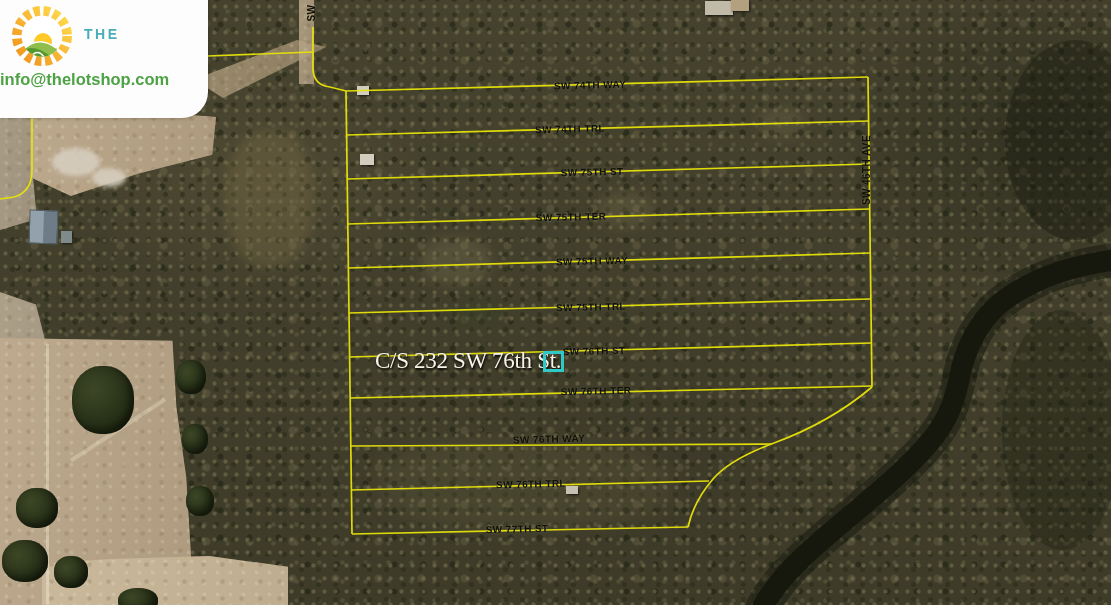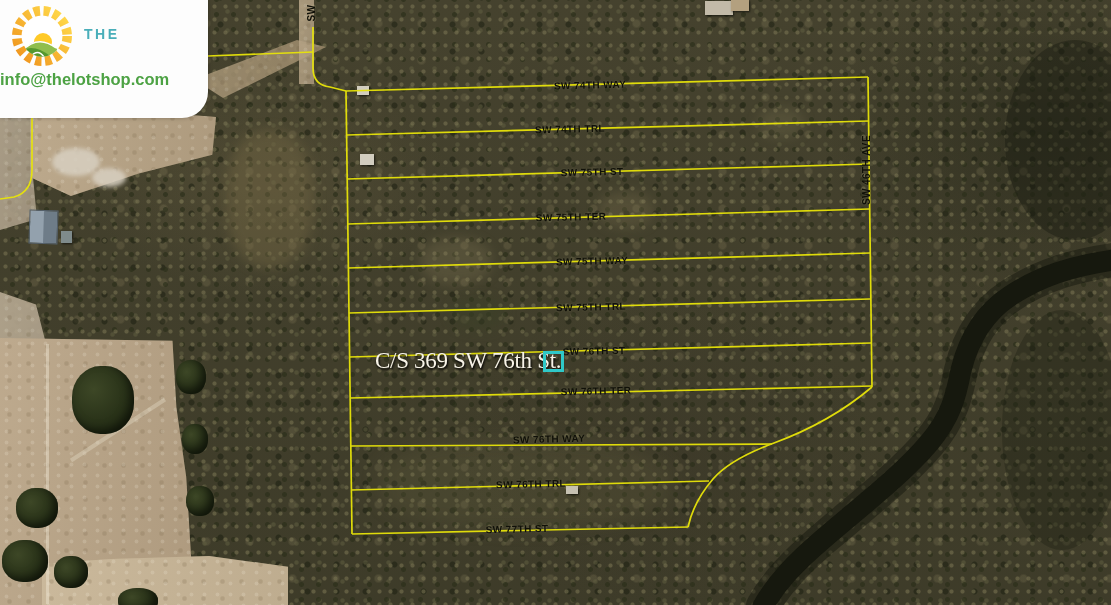--- a/index.html
+++ b/index.html
@@ -191,21 +191,21 @@
   <div class="street-label" style="left:592px;top:261px;">SW 75TH WAY</div>
   <div class="street-label" style="left:591px;top:307px;">SW 75TH TRL</div>
   <div class="street-label" style="left:594px;top:351px;">SW 76TH ST</div>
   <div class="street-label" style="left:596px;top:391px;">SW 76TH TER</div>
   <div class="street-label" style="left:549px;top:439px;">SW 76TH WAY</div>
   <div class="street-label" style="left:531px;top:484px;">SW 76TH TRL</div>
   <div class="street-label" style="left:517px;top:529px;">SW 77TH ST</div>
   <div class="street-label vertical" style="left:866px;top:170px;">SW 46TH AVE</div>
   <div class="street-label vertical" style="left:311px;top:13px;">SW</div>
 
-  <div class="cs-label">C/S 369 SW 76th St.</div>
+  <div class="cs-label">C/S 232 SW 76th St.</div>
   <div class="highlight-square"></div>
 
   <div class="logo-card">
     <svg class="logo-sun" viewBox="0 0 64 64">
       <defs>
         <linearGradient id="rayGrad" x1="0" y1="1" x2="1" y2="0">
           <stop offset="0" stop-color="#f0971f"></stop>
           <stop offset="1" stop-color="#ffd84a"></stop>
         </linearGradient>
         <clipPath id="innerCircle">

